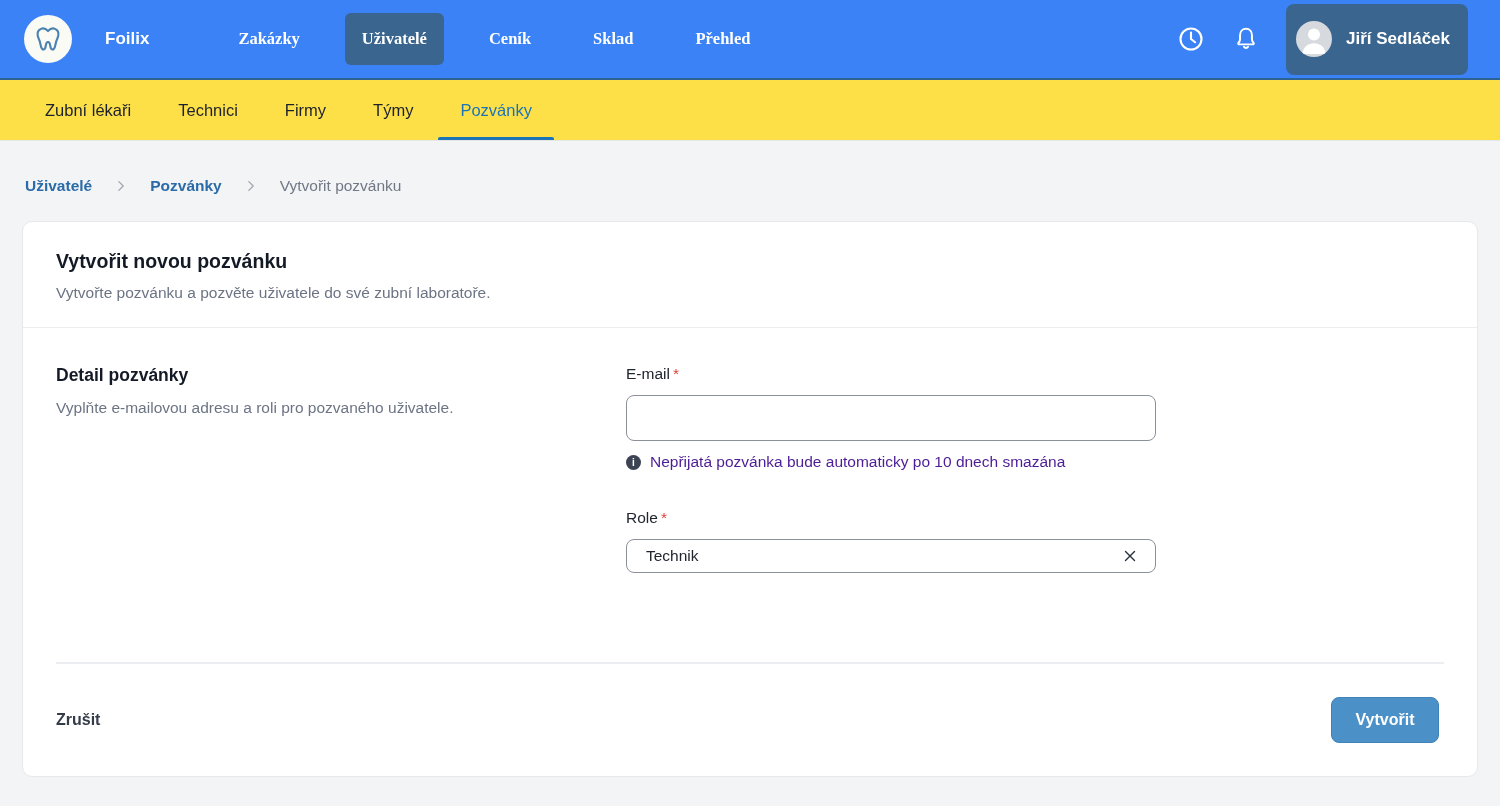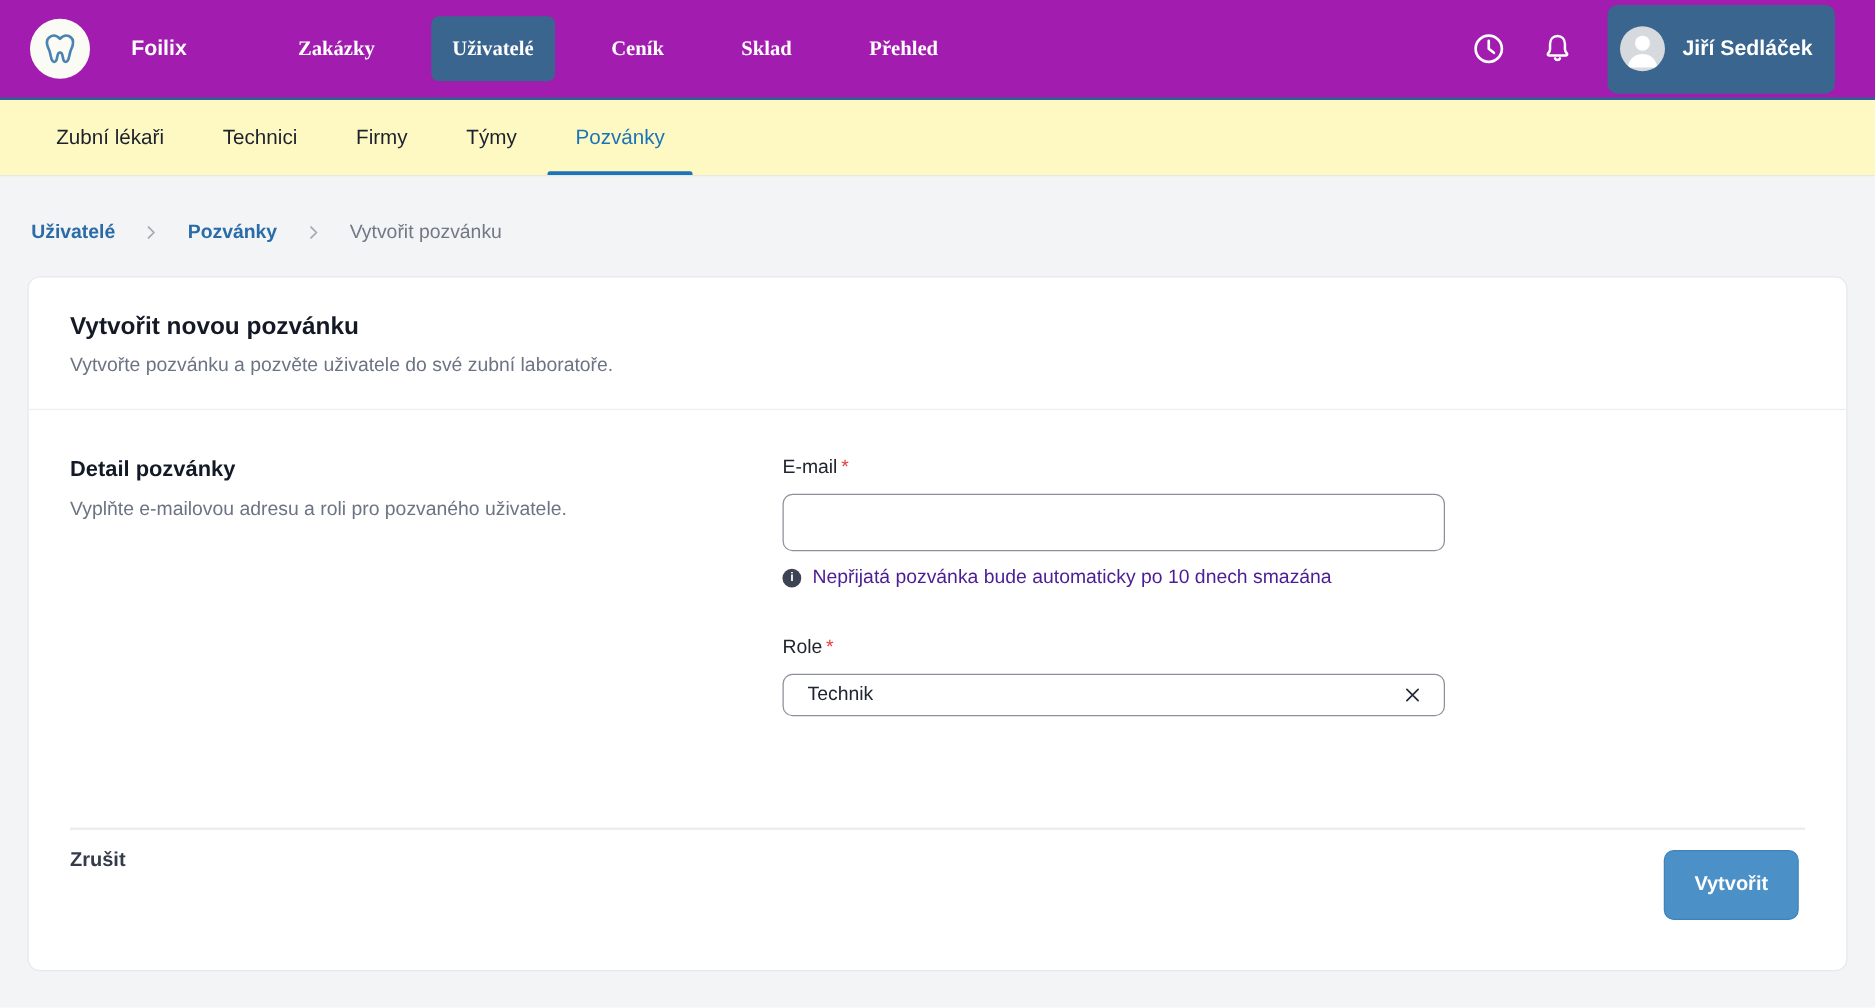--- a/index.html
+++ b/index.html
@@ -6,21 +6,21 @@
   html,body { width:1500px; height:806px; }
   body {
     font-family:"Liberation Sans", sans-serif;
     background:#F3F4F6;
     color:#20252F;
     overflow:hidden;
   }
 
   
   .topbar {
-    height:80px; background:#a21caf;
+    height:80px; background:#3b82f6;
     border-bottom:2px solid #2E6293;
     display:flex; align-items:center;
     padding:0 32px 0 24px;
   }
   .logo {
     width:48px; height:48px; border-radius:50%;
     background:#FBFBF6; display:flex; align-items:center; justify-content:center;
     flex:0 0 auto; cursor:pointer;
   }
   .brand {
@@ -41,21 +41,21 @@
     height:71px; padding:0 18px 0 10px; cursor:pointer;
   }
   .avatar {
     width:36px; height:36px; border-radius:50%;
     background:#D6D9DE; overflow:hidden; display:flex; align-items:flex-end; justify-content:center;
   }
   .user-name { color:#FFFFFF; font-size:17px; font-weight:700; }
 
   
   .tabs {
-    height:61px; background:#fef9c3;
+    height:61px; background:#fde047;
     border-bottom:1px solid #E6E7E9;
     display:flex; align-items:stretch;
     padding-left:45px; gap:47px;
   }
   .tab {
     display:flex; align-items:center;
     font-size:16.5px; color:#1C212E; cursor:pointer;
     position:relative; text-decoration:none;
   }
   .tab.active { color:#1B74B8; font-weight:500; }
@@ -119,26 +119,26 @@
   .select-wrap { position:relative; }
   .select-wrap .text-input { height:34px; padding-right:48px; }
   .clear-btn {
     position:absolute; right:16px; top:50%; transform:translateY(-50%);
     width:20px; height:20px; display:flex; align-items:center; justify-content:center;
     cursor:pointer;
   }
 
   .footer-divider { height:2px; background:#ECEDF0; margin:0 33px; }
   .card-footer {
-    height:112px; display:flex; justify-content:space-between;
-    padding:16px 38px 0 33px;
+    height:112px; display:flex; align-items:center; justify-content:space-between;
+    padding:0 38px 0 33px;
   }
   .cancel-link { font-size:16px; font-weight:700; color:#343B49; cursor:pointer; text-decoration:none; }
   .submit-btn {
-    width:108px; height:56px;
+    width:108px; height:46px;
     background:#4B90C7; border:1px solid #3F83BA; border-radius:8px;
     color:#FFFFFF; font-size:16px; font-weight:700;
     font-family:"Liberation Sans", sans-serif;
     cursor:pointer;
   }
 </style>
 </head>
 <body>
 
 <header class="topbar">

